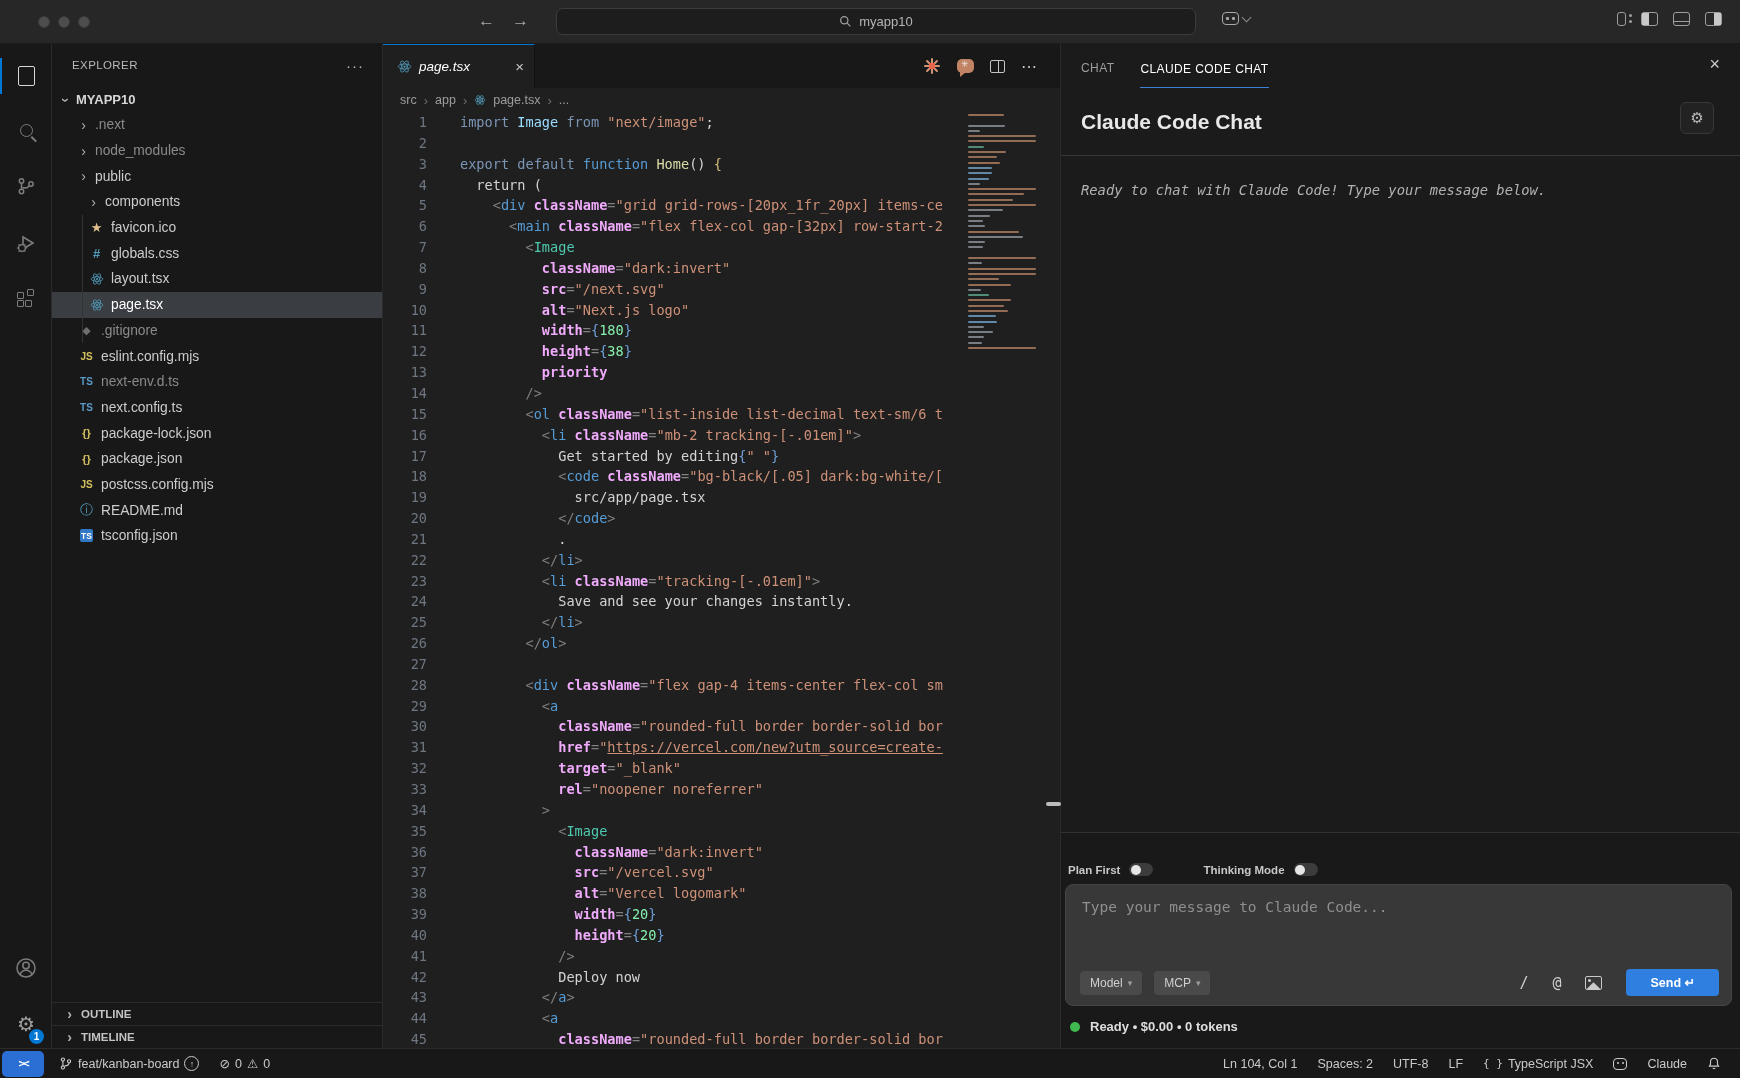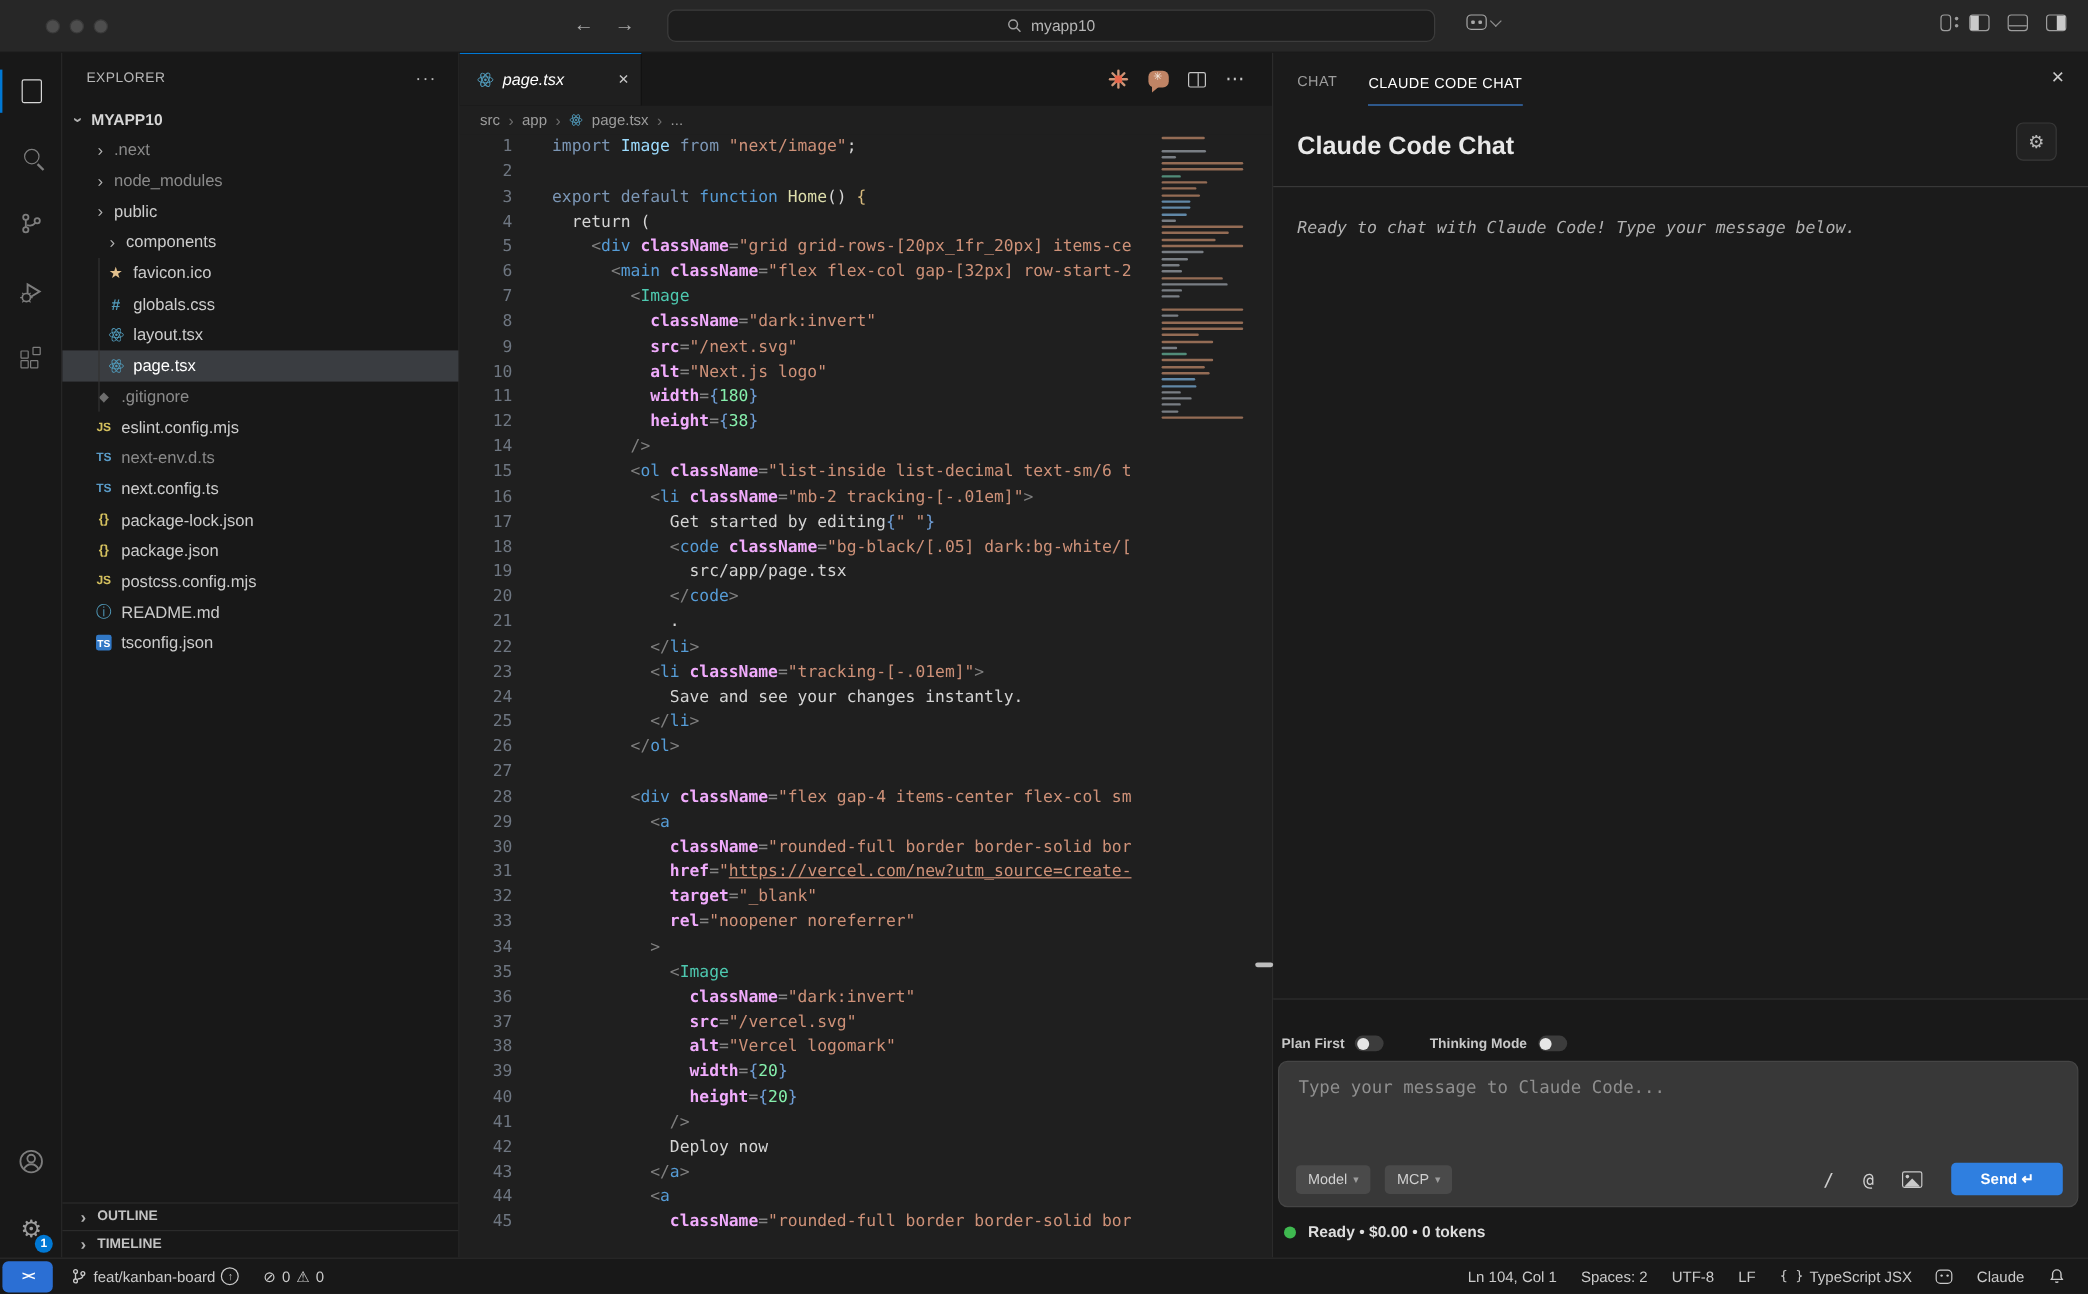--- a/index.html
+++ b/index.html
@@ -135,21 +135,21 @@
   .chat-head { position:relative; padding:22px 0 0 20px; }
   .chat-title { font-size:21px; font-weight:bold; color:#e8e8e8; }
   .gear-btn { position:absolute; right:26px; top:14px; width:34px; height:32px; border:1px solid #383838;
     border-radius:6px; display:flex; align-items:center; justify-content:center; color:#b9b9b9; font-size:15px;
     background:#222222; }
   .chat-divider { margin-top:21px; border-top:1px solid #383838; }
   .ready-msg { padding:26px 0 0 20px; font-family:"DejaVu Sans Mono", monospace; font-style:italic;
     font-size:13.8px; color:#b2b2b2; }
   .chat-input-section { position:absolute; left:0; right:0; bottom:0; border-top:1px solid #313131;
     background:#191919; padding:9px 8px 0 3px; }
-  .toggles { display:flex; align-items:center; gap:38px; padding:2px 0 8px 4px;margin-top:19px; }
+  .toggles { display:flex; align-items:center; gap:50px; padding:2px 0 8px 4px;margin-top:19px; }
   .tog-group { display:flex; align-items:center; gap:9px; }
   .tog-label { font-size:11.5px; font-weight:bold; color:#c8c8c8; }
   .toggle { width:24px; height:13px; background:#3c3c3c; border-radius:7px; position:relative; }
   .toggle .knob { position:absolute; left:1.5px; top:1.5px; width:10px; height:10px; border-radius:50%;
     background:#e6e6e6; }
   .input-box { margin:0 0 0 1px; height:122px; background:#383838; border:1px solid #454545; border-radius:8px;
     position:relative; }
   .chat-textarea { position:absolute; left:0; top:0; width:100%; height:62px; background:transparent; border:none;
     outline:none; resize:none; padding:14px 16px; font-family:"DejaVu Sans Mono", monospace; font-size:14.5px;
     color:#d8d8d8; }
@@ -432,20 +432,21 @@
             <div class="cl"><span class="ln">3</span><span class="ct"><span class="tk-kw">export default </span><span class="tk-tag">function </span><span class="tk-fn">Home</span><span class="tk-txt">() </span><span class="tk-gold">{</span></span></div>
             <div class="cl"><span class="ln">4</span><span class="ct"><span class="tk-txt">  return (</span></span></div>
             <div class="cl"><span class="ln">5</span><span class="ct"><span class="tk-pn">    &lt;</span><span class="tk-tag">div</span><span class="tk-txt"> </span><span class="tk-attr">className</span><span class="tk-pn">=</span><span class="tk-str">"grid grid-rows-[20px_1fr_20px] items-ce</span></span></div>
             <div class="cl"><span class="ln">6</span><span class="ct"><span class="tk-pn">      &lt;</span><span class="tk-tag">main</span><span class="tk-txt"> </span><span class="tk-attr">className</span><span class="tk-pn">=</span><span class="tk-str">"flex flex-col gap-[32px] row-start-2</span></span></div>
             <div class="cl"><span class="ln">7</span><span class="ct"><span class="tk-pn">        &lt;</span><span class="tk-cmp">Image</span></span></div>
             <div class="cl"><span class="ln">8</span><span class="ct"><span class="tk-txt">          </span><span class="tk-attr">className</span><span class="tk-pn">=</span><span class="tk-str">"dark:invert"</span></span></div>
             <div class="cl"><span class="ln">9</span><span class="ct"><span class="tk-txt">          </span><span class="tk-attr">src</span><span class="tk-pn">=</span><span class="tk-str">"/next.svg"</span></span></div>
             <div class="cl"><span class="ln">10</span><span class="ct"><span class="tk-txt">          </span><span class="tk-attr">alt</span><span class="tk-pn">=</span><span class="tk-str">"Next.js logo"</span></span></div>
             <div class="cl"><span class="ln">11</span><span class="ct"><span class="tk-txt">          </span><span class="tk-attr">width</span><span class="tk-pn">=</span><span class="tk-br">{</span><span class="tk-num">180</span><span class="tk-br">}</span></span></div>
             <div class="cl"><span class="ln">12</span><span class="ct"><span class="tk-txt">          </span><span class="tk-attr">height</span><span class="tk-pn">=</span><span class="tk-br">{</span><span class="tk-num">38</span><span class="tk-br">}</span></span></div>
+            <div class="cl"><span class="ln">13</span><span class="ct"><span class="tk-txt">          </span><span class="tk-attr">priority</span></span></div>
             <div class="cl"><span class="ln">14</span><span class="ct"><span class="tk-pn">        /&gt;</span></span></div>
             <div class="cl"><span class="ln">15</span><span class="ct"><span class="tk-pn">        &lt;</span><span class="tk-tag">ol</span><span class="tk-txt"> </span><span class="tk-attr">className</span><span class="tk-pn">=</span><span class="tk-str">"list-inside list-decimal text-sm/6 t</span></span></div>
             <div class="cl"><span class="ln">16</span><span class="ct"><span class="tk-pn">          &lt;</span><span class="tk-tag">li</span><span class="tk-txt"> </span><span class="tk-attr">className</span><span class="tk-pn">=</span><span class="tk-str">"mb-2 tracking-[-.01em]"</span><span class="tk-pn">&gt;</span></span></div>
             <div class="cl"><span class="ln">17</span><span class="ct"><span class="tk-txt">            Get started by editing</span><span class="tk-br">{</span><span class="tk-str">" "</span><span class="tk-br">}</span></span></div>
             <div class="cl"><span class="ln">18</span><span class="ct"><span class="tk-pn">            &lt;</span><span class="tk-tag">code</span><span class="tk-txt"> </span><span class="tk-attr">className</span><span class="tk-pn">=</span><span class="tk-str">"bg-black/[.05] dark:bg-white/[</span></span></div>
             <div class="cl"><span class="ln">19</span><span class="ct"><span class="tk-txt">              src/app/page.tsx</span></span></div>
             <div class="cl"><span class="ln">20</span><span class="ct"><span class="tk-pn">            &lt;/</span><span class="tk-tag">code</span><span class="tk-pn">&gt;</span></span></div>
             <div class="cl"><span class="ln">21</span><span class="ct"><span class="tk-txt">            .</span></span></div>
             <div class="cl"><span class="ln">22</span><span class="ct"><span class="tk-pn">          &lt;/</span><span class="tk-tag">li</span><span class="tk-pn">&gt;</span></span></div>
             <div class="cl"><span class="ln">23</span><span class="ct"><span class="tk-pn">          &lt;</span><span class="tk-tag">li</span><span class="tk-txt"> </span><span class="tk-attr">className</span><span class="tk-pn">=</span><span class="tk-str">"tracking-[-.01em]"</span><span class="tk-pn">&gt;</span></span></div>

